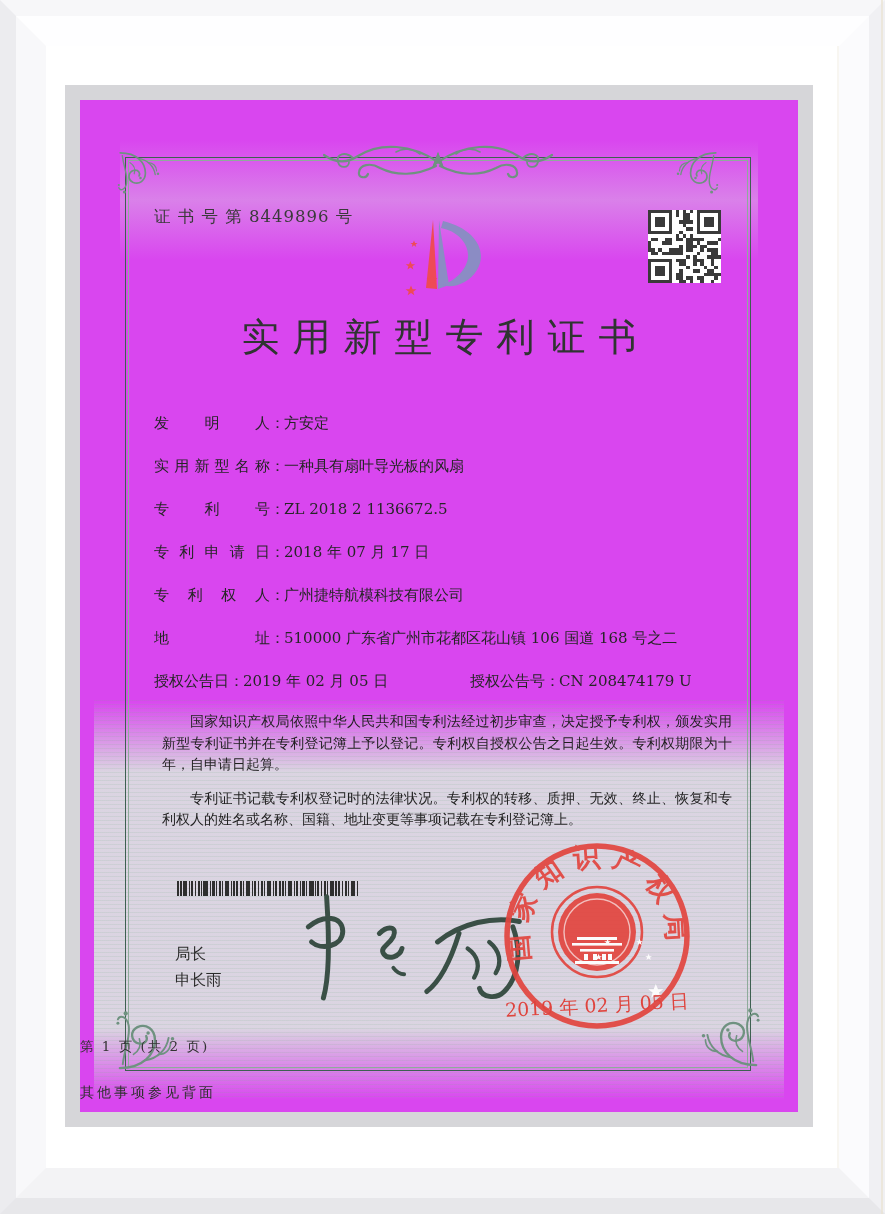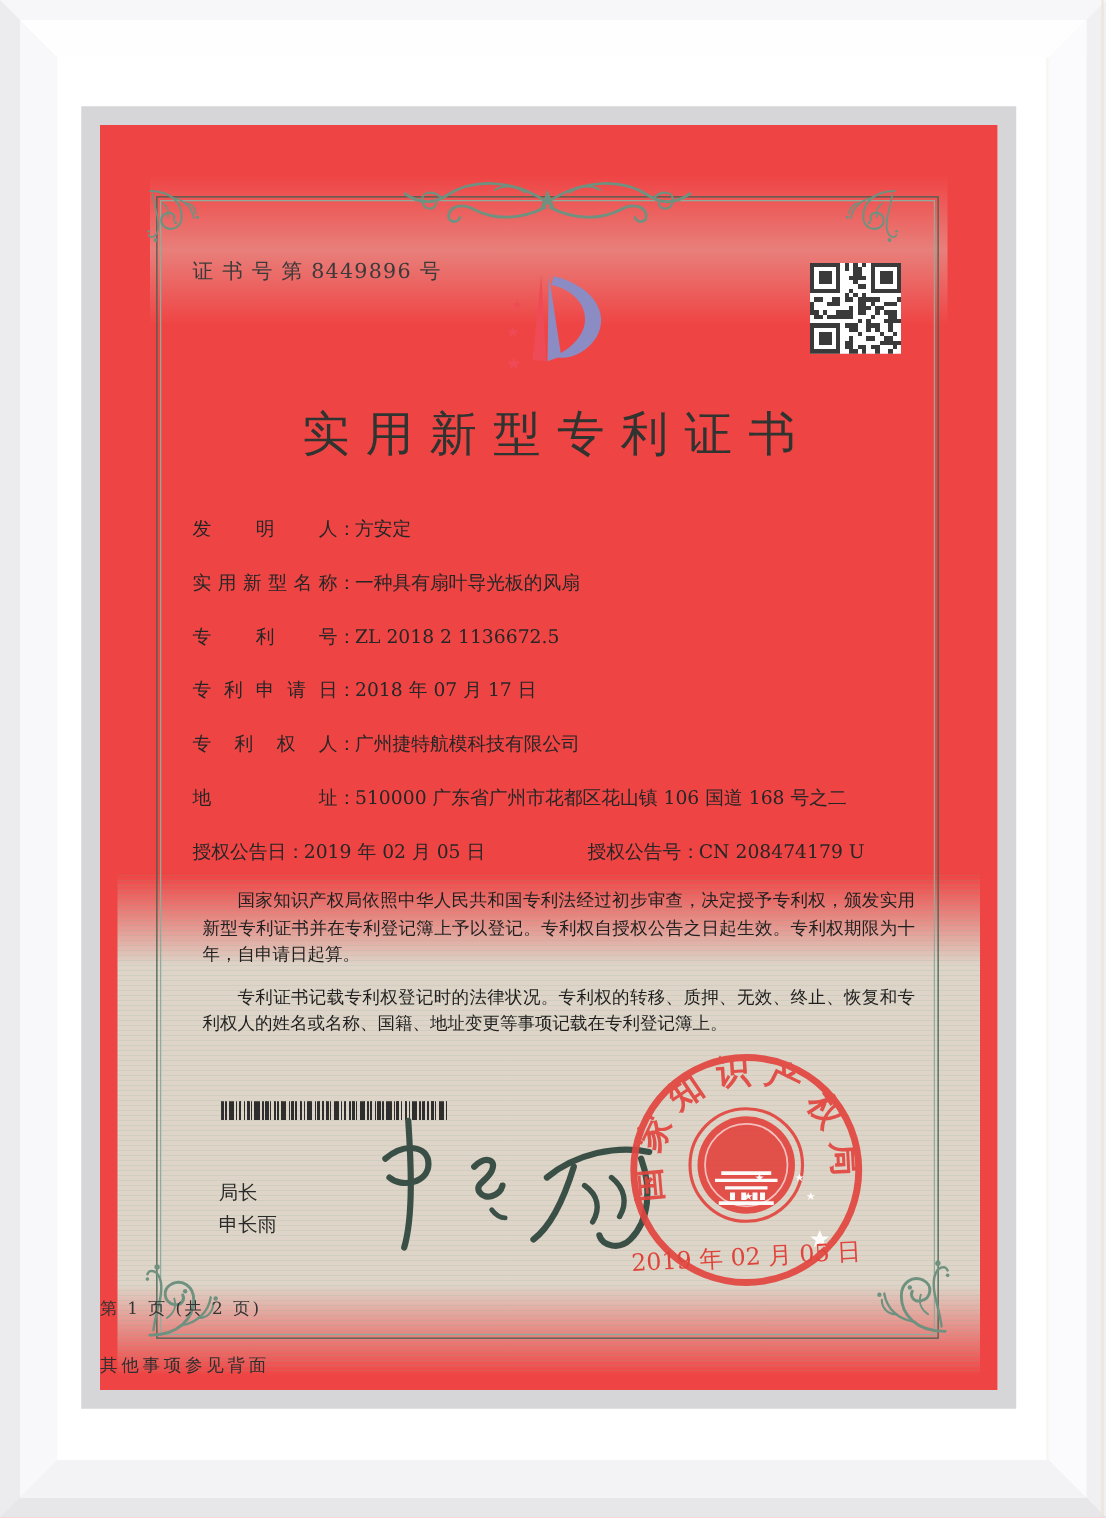--- a/index.html
+++ b/index.html
@@ -9,21 +9,21 @@
   .bevel1{position:absolute;inset:0;border:16px solid;
           border-color:#f7f7f9 #f0f0f3 #e7e7ea #ececef;}
   .bevel2{position:absolute;inset:16px;border:30px solid;
           border-color:#fefeff #fbfbfd #f3f3f5 #f8f8fa;}
   .edge-warm{position:absolute;top:0;right:2px;width:2px;height:100%;background:#e9e2d2;opacity:.7;}
   .mat{position:absolute;inset:46px;background:#ffffff;}
   
   .opening{position:absolute;left:65px;top:85px;width:748px;height:1042px;
            border:15px solid #d6d6d9;box-sizing:border-box;background:#fdfdfc;}
   
-  .paper{position:absolute;inset:0;background:#ef4444;overflow:hidden;}
+  .paper{position:absolute;inset:0;background:#d946ef;overflow:hidden;}
   .tint{position:absolute;left:14px;right:14px;top:600px;height:400px;pointer-events:none;
         background:
           repeating-linear-gradient(180deg, rgba(120,175,135,.14) 0 1px, rgba(120,175,135,0) 1px 4px),
           linear-gradient(180deg, rgba(223,239,226,0) 0%, rgba(219,237,223,.85) 18%,
                           rgba(219,237,223,.85) 82%, rgba(223,239,226,0) 100%);}
   .tint-top{position:absolute;left:40px;right:40px;top:40px;height:120px;pointer-events:none;
         background:linear-gradient(180deg, rgba(223,239,226,0), rgba(219,237,223,.35) 50%, rgba(223,239,226,0));}
   
   .border-frame{position:absolute;left:45px;top:57px;width:626px;height:914px;
                 border:1.6px solid #3e6051;box-sizing:border-box;}
@@ -33,21 +33,21 @@
   .orn svg{display:block;width:100%;height:100%;}
   .orn-tl{left:36px;top:50px;width:56px;height:56px;transform:scale(1,-1);}
   .orn-tr{left:584px;top:50px;width:56px;height:56px;transform:scale(-1,-1);}
   .orn-bl{left:34px;top:891px;width:78px;height:84px;}
   .orn-br{left:604px;top:885px;width:78px;height:90px;transform:scale(-1,1);}
   .orn-top{left:238px;top:24px;width:240px;height:64px;}
   
   .cert-no{position:absolute;left:74px;top:106px;font-size:16.5px;letter-spacing:1px;color:#3a3a3a;}
   .logo{position:absolute;left:306px;top:108px;width:106px;height:90px;}
   .qr{position:absolute;left:568px;top:110px;width:73px;height:73px;}
-  .title{position:absolute;left:0;width:718px;top:222px;text-align:center;
+  .title{position:absolute;left:0;width:718px;top:212px;text-align:center;
          font-size:38px;letter-spacing:13px;text-indent:13px;color:#2f3431;font-weight:500;}
   .fields{position:absolute;left:74px;top:312px;width:600px;font-size:15px;color:#262626;}
   .frow{height:22px;line-height:22px;margin-bottom:21px;white-space:nowrap;}
   .flabel{display:inline-block;width:116px;text-align:justify;text-align-last:justify;
           vertical-align:top;}
   .fcolon{display:inline-block;width:14px;}
   .grant-row{height:22px;line-height:22px;white-space:nowrap;}
   .grant-no{position:absolute;left:316px;top:0;}
   .grant-wrap{position:relative;}
   .body-text{position:absolute;left:70px;top:599px;width:594px;font-size:14px;line-height:21.5px;

